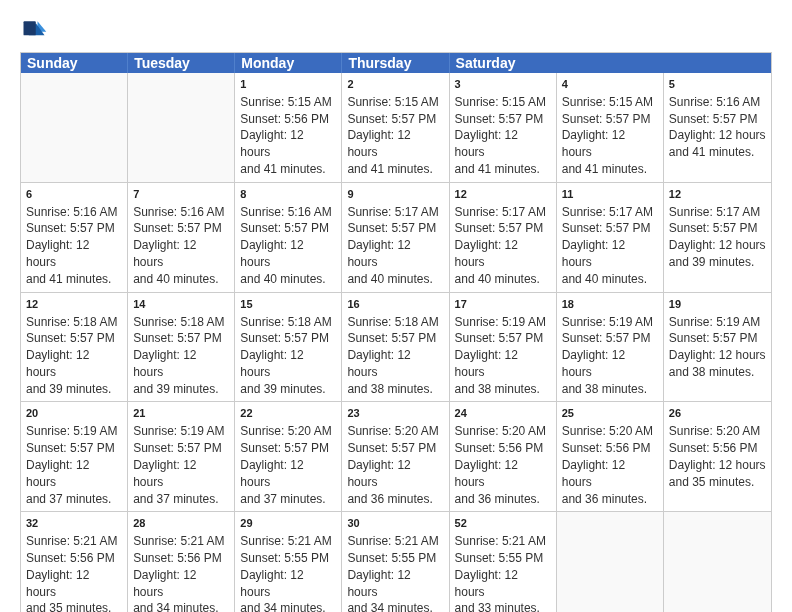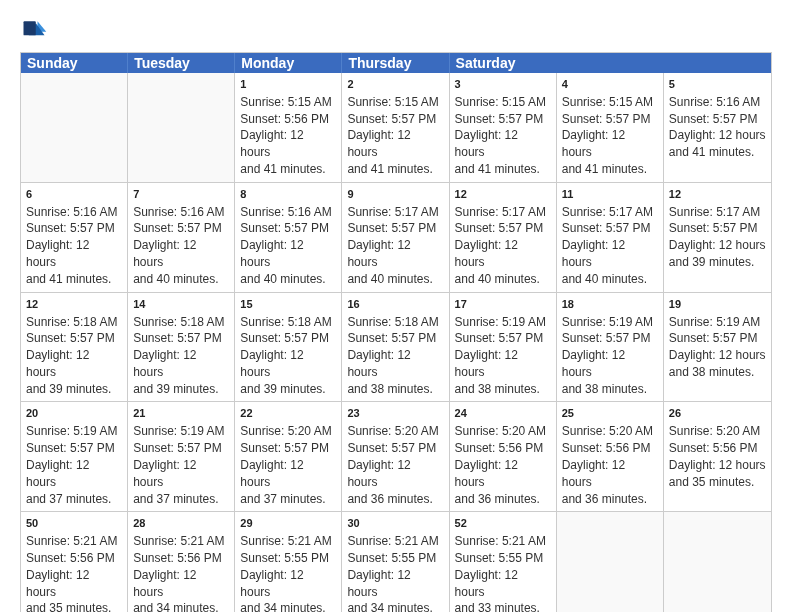--- a/index.html
+++ b/index.html
@@ -244,21 +244,21 @@
             <div class="day-num">25</div>
             <div class="cell-text">Sunrise: 5:20 AM<br>Sunset: 5:56 PM<br>Daylight: 12 hours<br>and 36 minutes.</div>
           </div>
           <div class="cal-cell">
             <div class="day-num">26</div>
             <div class="cell-text">Sunrise: 5:20 AM<br>Sunset: 5:56 PM<br>Daylight: 12 hours<br>and 35 minutes.</div>
           </div>
         </div>
         <div class="cal-row">
           <div class="cal-cell">
-            <div class="day-num">50</div>
+            <div class="day-num">32</div>
             <div class="cell-text">Sunrise: 5:21 AM<br>Sunset: 5:56 PM<br>Daylight: 12 hours<br>and 35 minutes.</div>
           </div>
           <div class="cal-cell">
             <div class="day-num">28</div>
             <div class="cell-text">Sunrise: 5:21 AM<br>Sunset: 5:56 PM<br>Daylight: 12 hours<br>and 34 minutes.</div>
           </div>
           <div class="cal-cell">
             <div class="day-num">29</div>
             <div class="cell-text">Sunrise: 5:21 AM<br>Sunset: 5:55 PM<br>Daylight: 12 hours<br>and 34 minutes.</div>
           </div>

